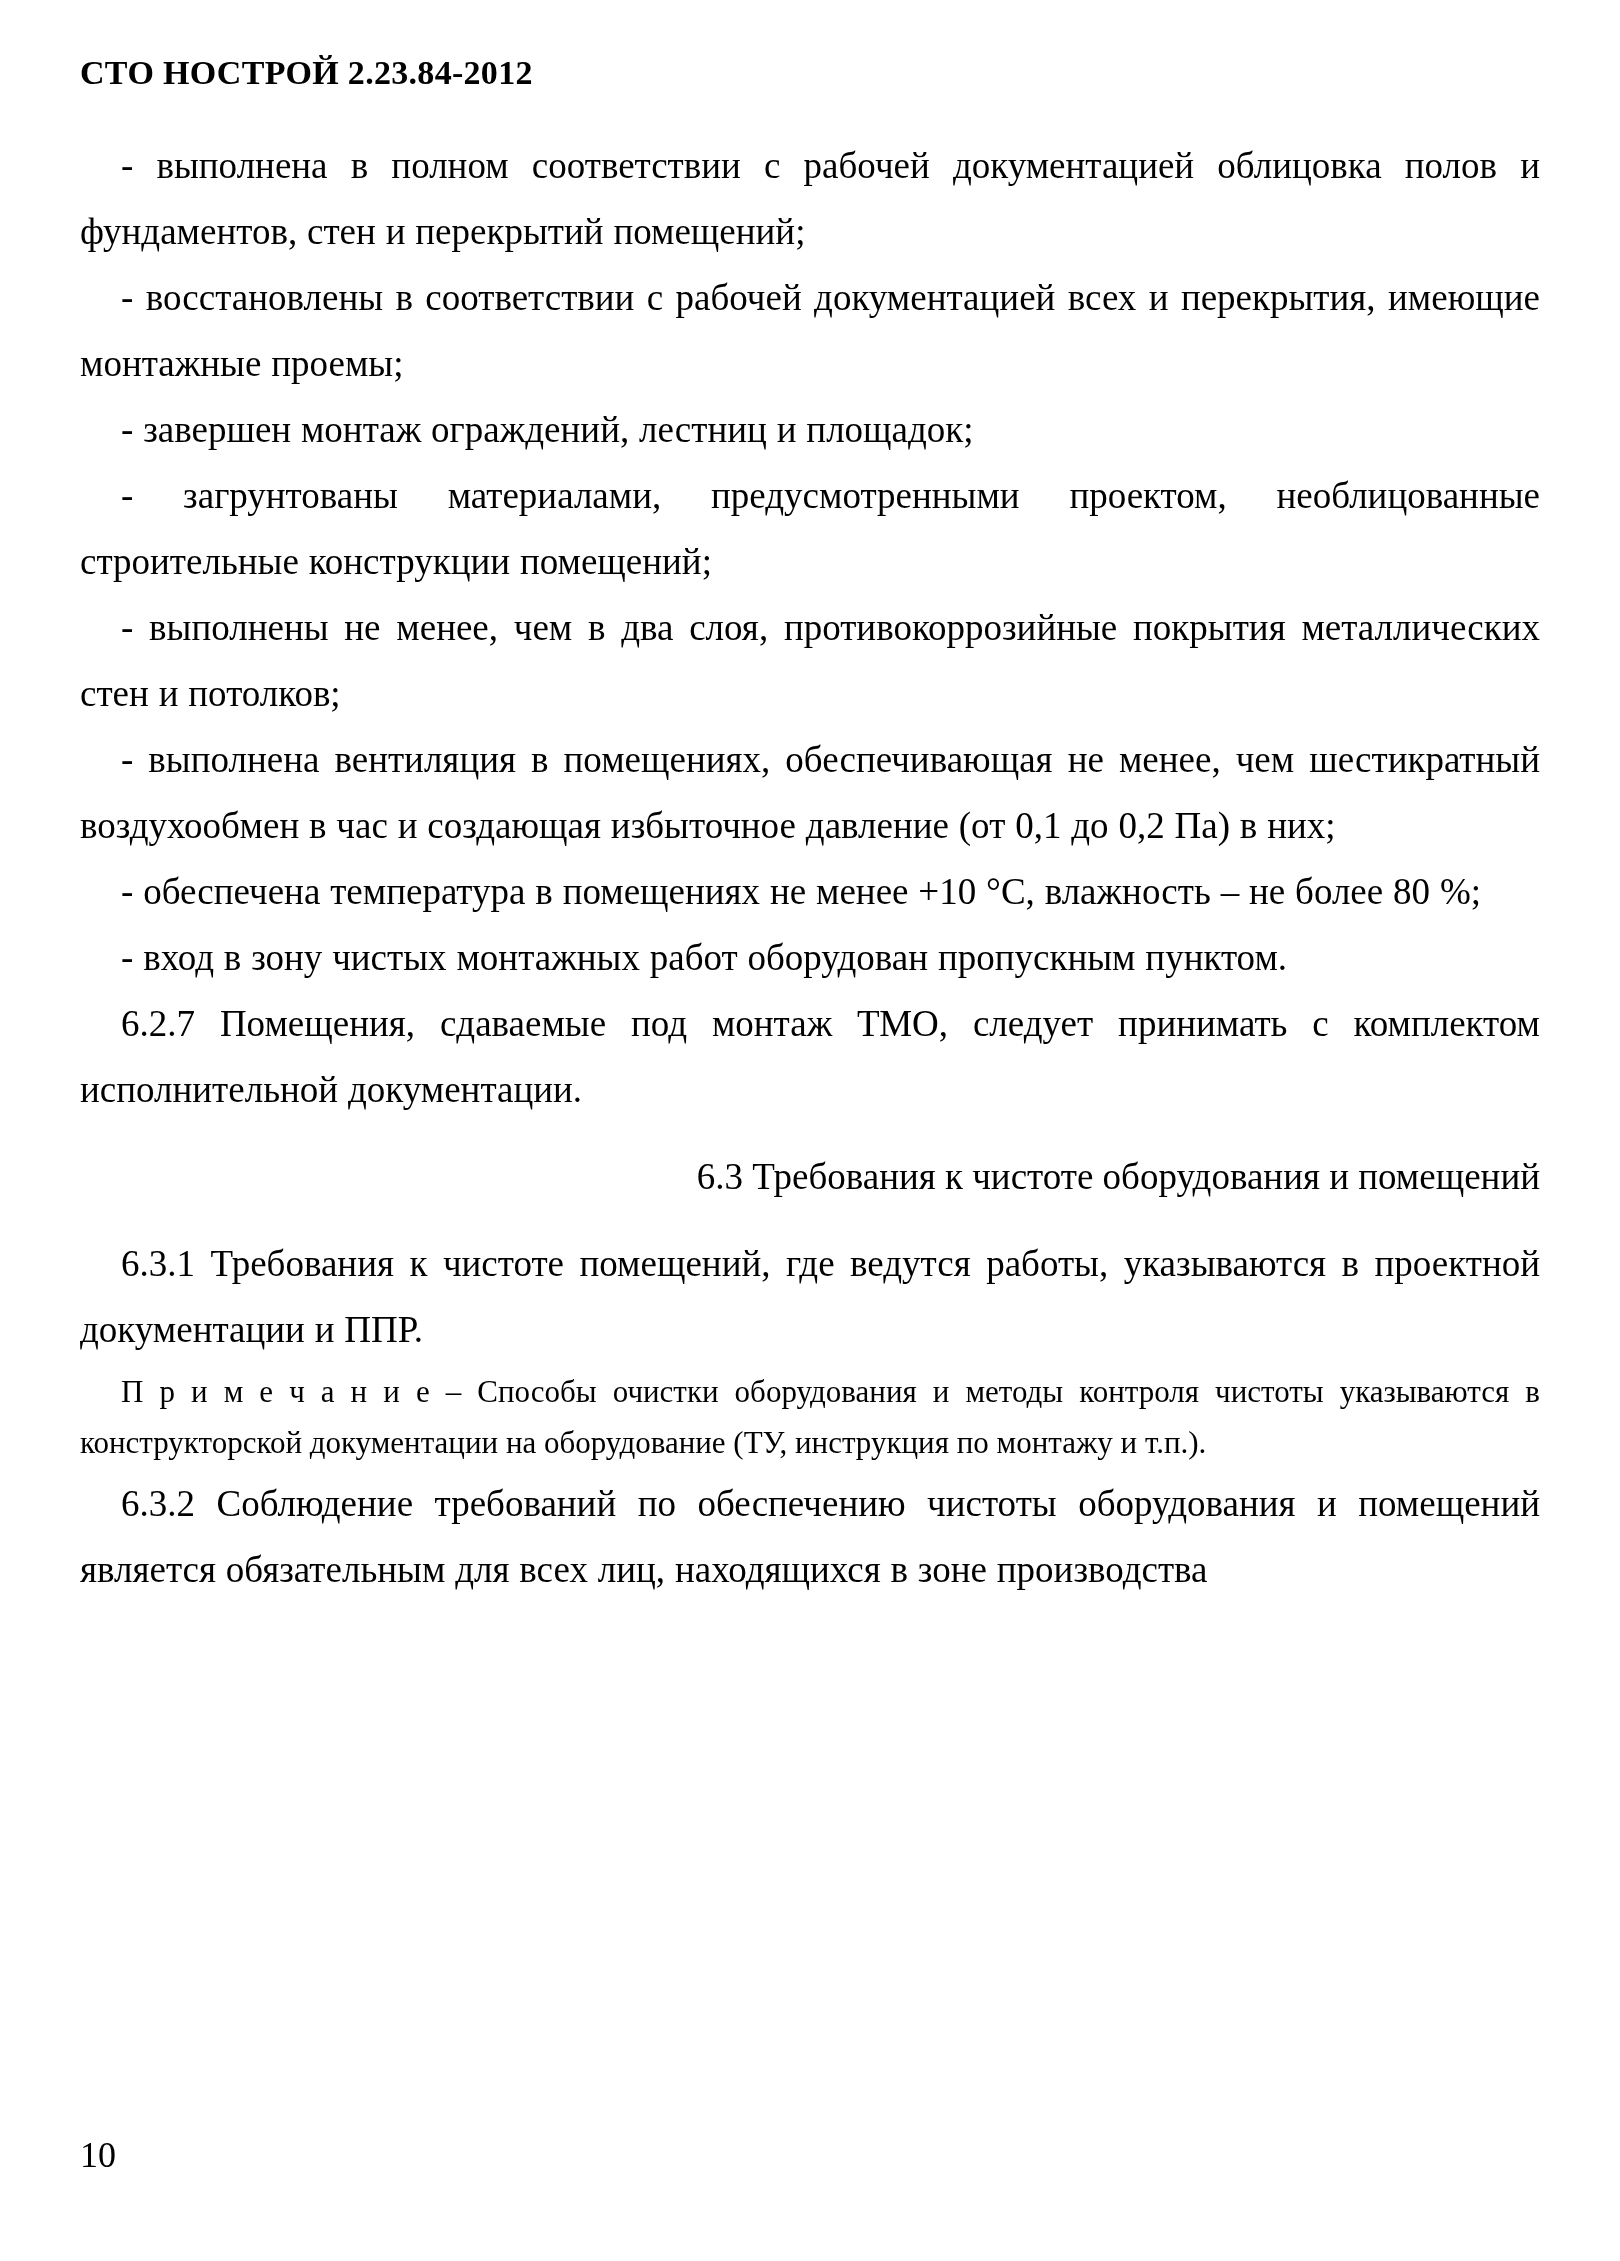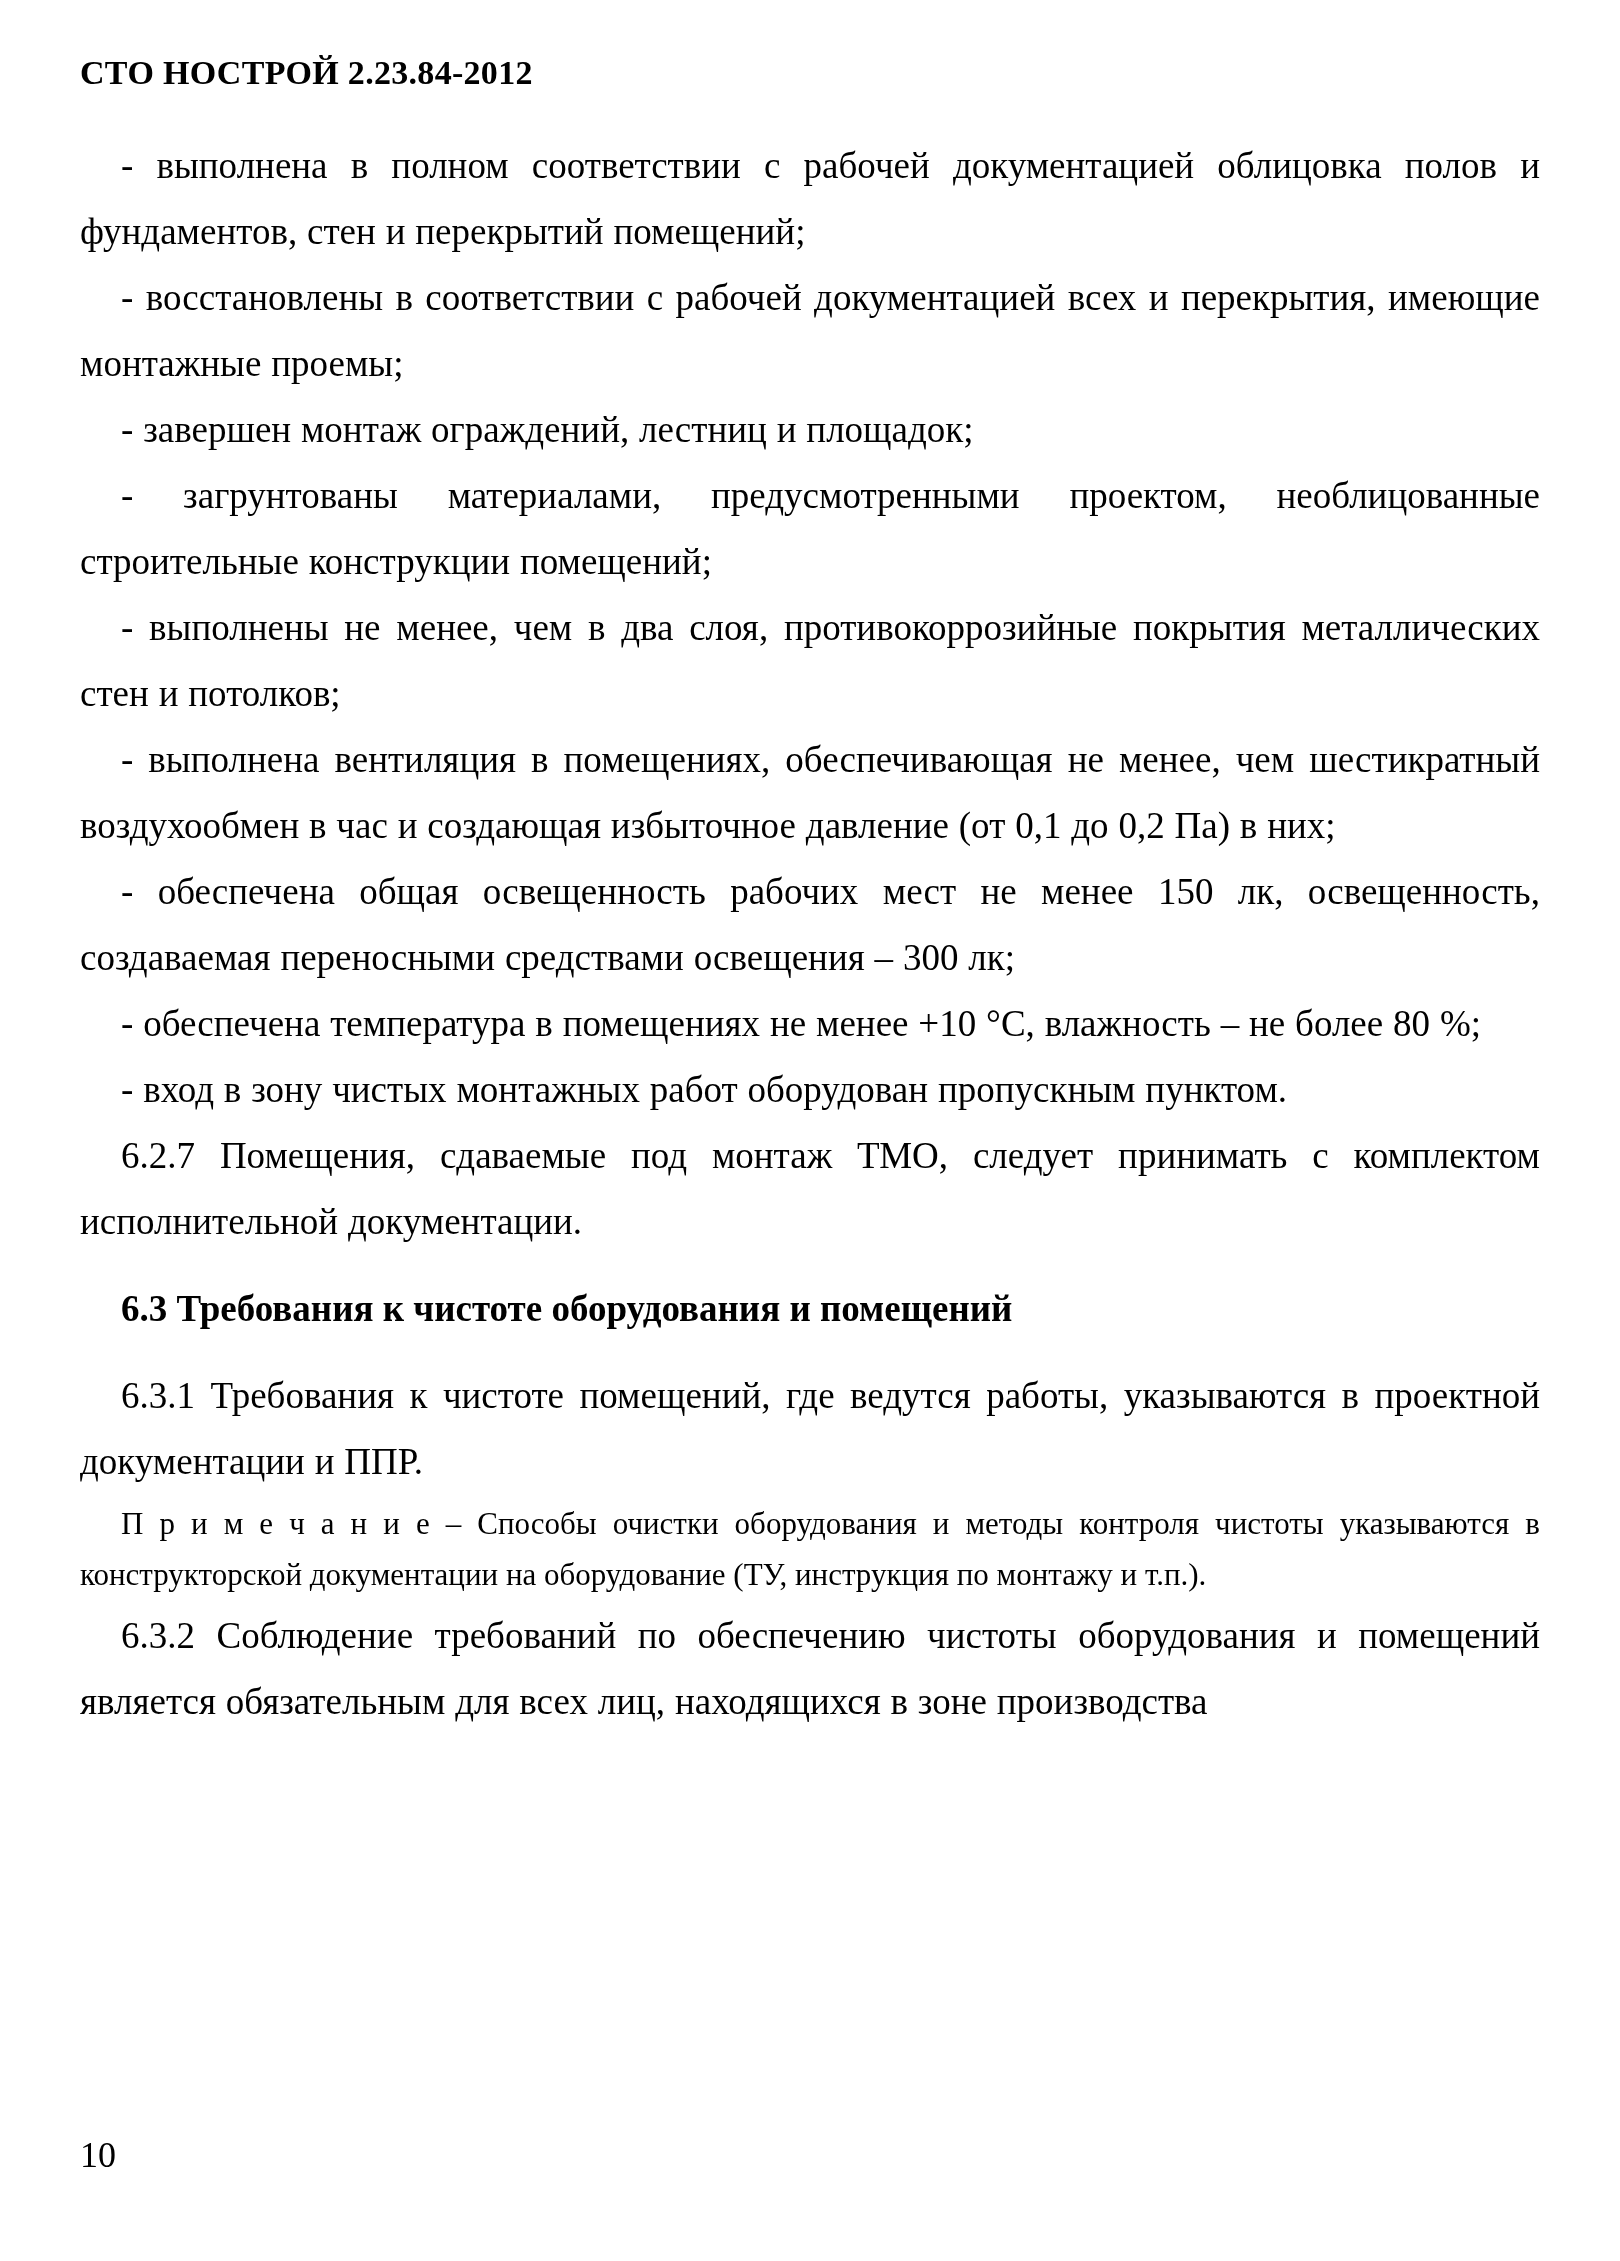--- a/index.html
+++ b/index.html
@@ -33,24 +33,24 @@
   }
   p.body-par {
     font-size: 37px;
     line-height: 66px;
     text-align: justify;
     text-indent: 41px;
     margin: 0;
     word-spacing: 0.6px;
   }
   p.heading {
-    font-weight: bold;
+    font-weight: normal;
     font-size: 37px;
     line-height: 66px;
-    text-align: left;
+    text-align: right;
     text-indent: 41px;
     margin: 21px 0 21px 0;
   }
   p.note {
     font-size: 31px;
     line-height: 51px;
     text-align: justify;
     text-indent: 41px;
     margin: 2.5px 0 3.7px 0;
   }
@@ -68,21 +68,20 @@
 
   <div class="doc-header">СТО НОСТРОЙ 2.23.84-2012</div>
 
   <div>
     <p class="body-par">- выполнена в полном соответствии с рабочей документацией облицовка полов и фундаментов, стен и перекрытий помещений;</p>
     <p class="body-par">- восстановлены в соответствии с рабочей документацией всех и перекрытия, имеющие монтажные проемы;</p>
     <p class="body-par">- завершен монтаж ограждений, лестниц и площадок;</p>
     <p class="body-par">- загрунтованы материалами, предусмотренными проектом, необлицованные строительные конструкции помещений;</p>
     <p class="body-par">- выполнены не менее, чем в два слоя, противокоррозийные покрытия металлических стен и потолков;</p>
     <p class="body-par">- выполнена вентиляция в помещениях, обеспечивающая не менее, чем шестикратный воздухообмен в час и создающая избыточное давление (от 0,1 до 0,2 Па) в них;</p>
-    <p class="body-par">- обеспечена общая освещенность рабочих мест не менее 150 лк, освещенность, создаваемая переносными средствами освещения – 300 лк;</p>
     <p class="body-par">- обеспечена температура в помещениях не менее +10 °С, влажность – не более 80 %;</p>
     <p class="body-par">- вход в зону чистых монтажных работ оборудован пропускным пунктом.</p>
     <p class="body-par">6.2.7 Помещения, сдаваемые под монтаж ТМО, следует принимать с комплектом исполнительной документации.</p>
     <p class="heading">6.3 Требования к чистоте оборудования и помещений</p>
     <p class="body-par">6.3.1 Требования к чистоте помещений, где ведутся работы, указываются в проектной документации и ППР.</p>
     <p class="note">П р и м е ч а н и е – Способы очистки оборудования и методы контроля чистоты  указываются в конструкторской документации на оборудование (ТУ, инструкция по монтажу и т.п.).</p>
     <p class="body-par">6.3.2 Соблюдение требований по обеспечению чистоты оборудования и помещений является обязательным для всех лиц, находящихся в зоне производства</p>
   </div>
 
   <div class="page-number">10</div>

